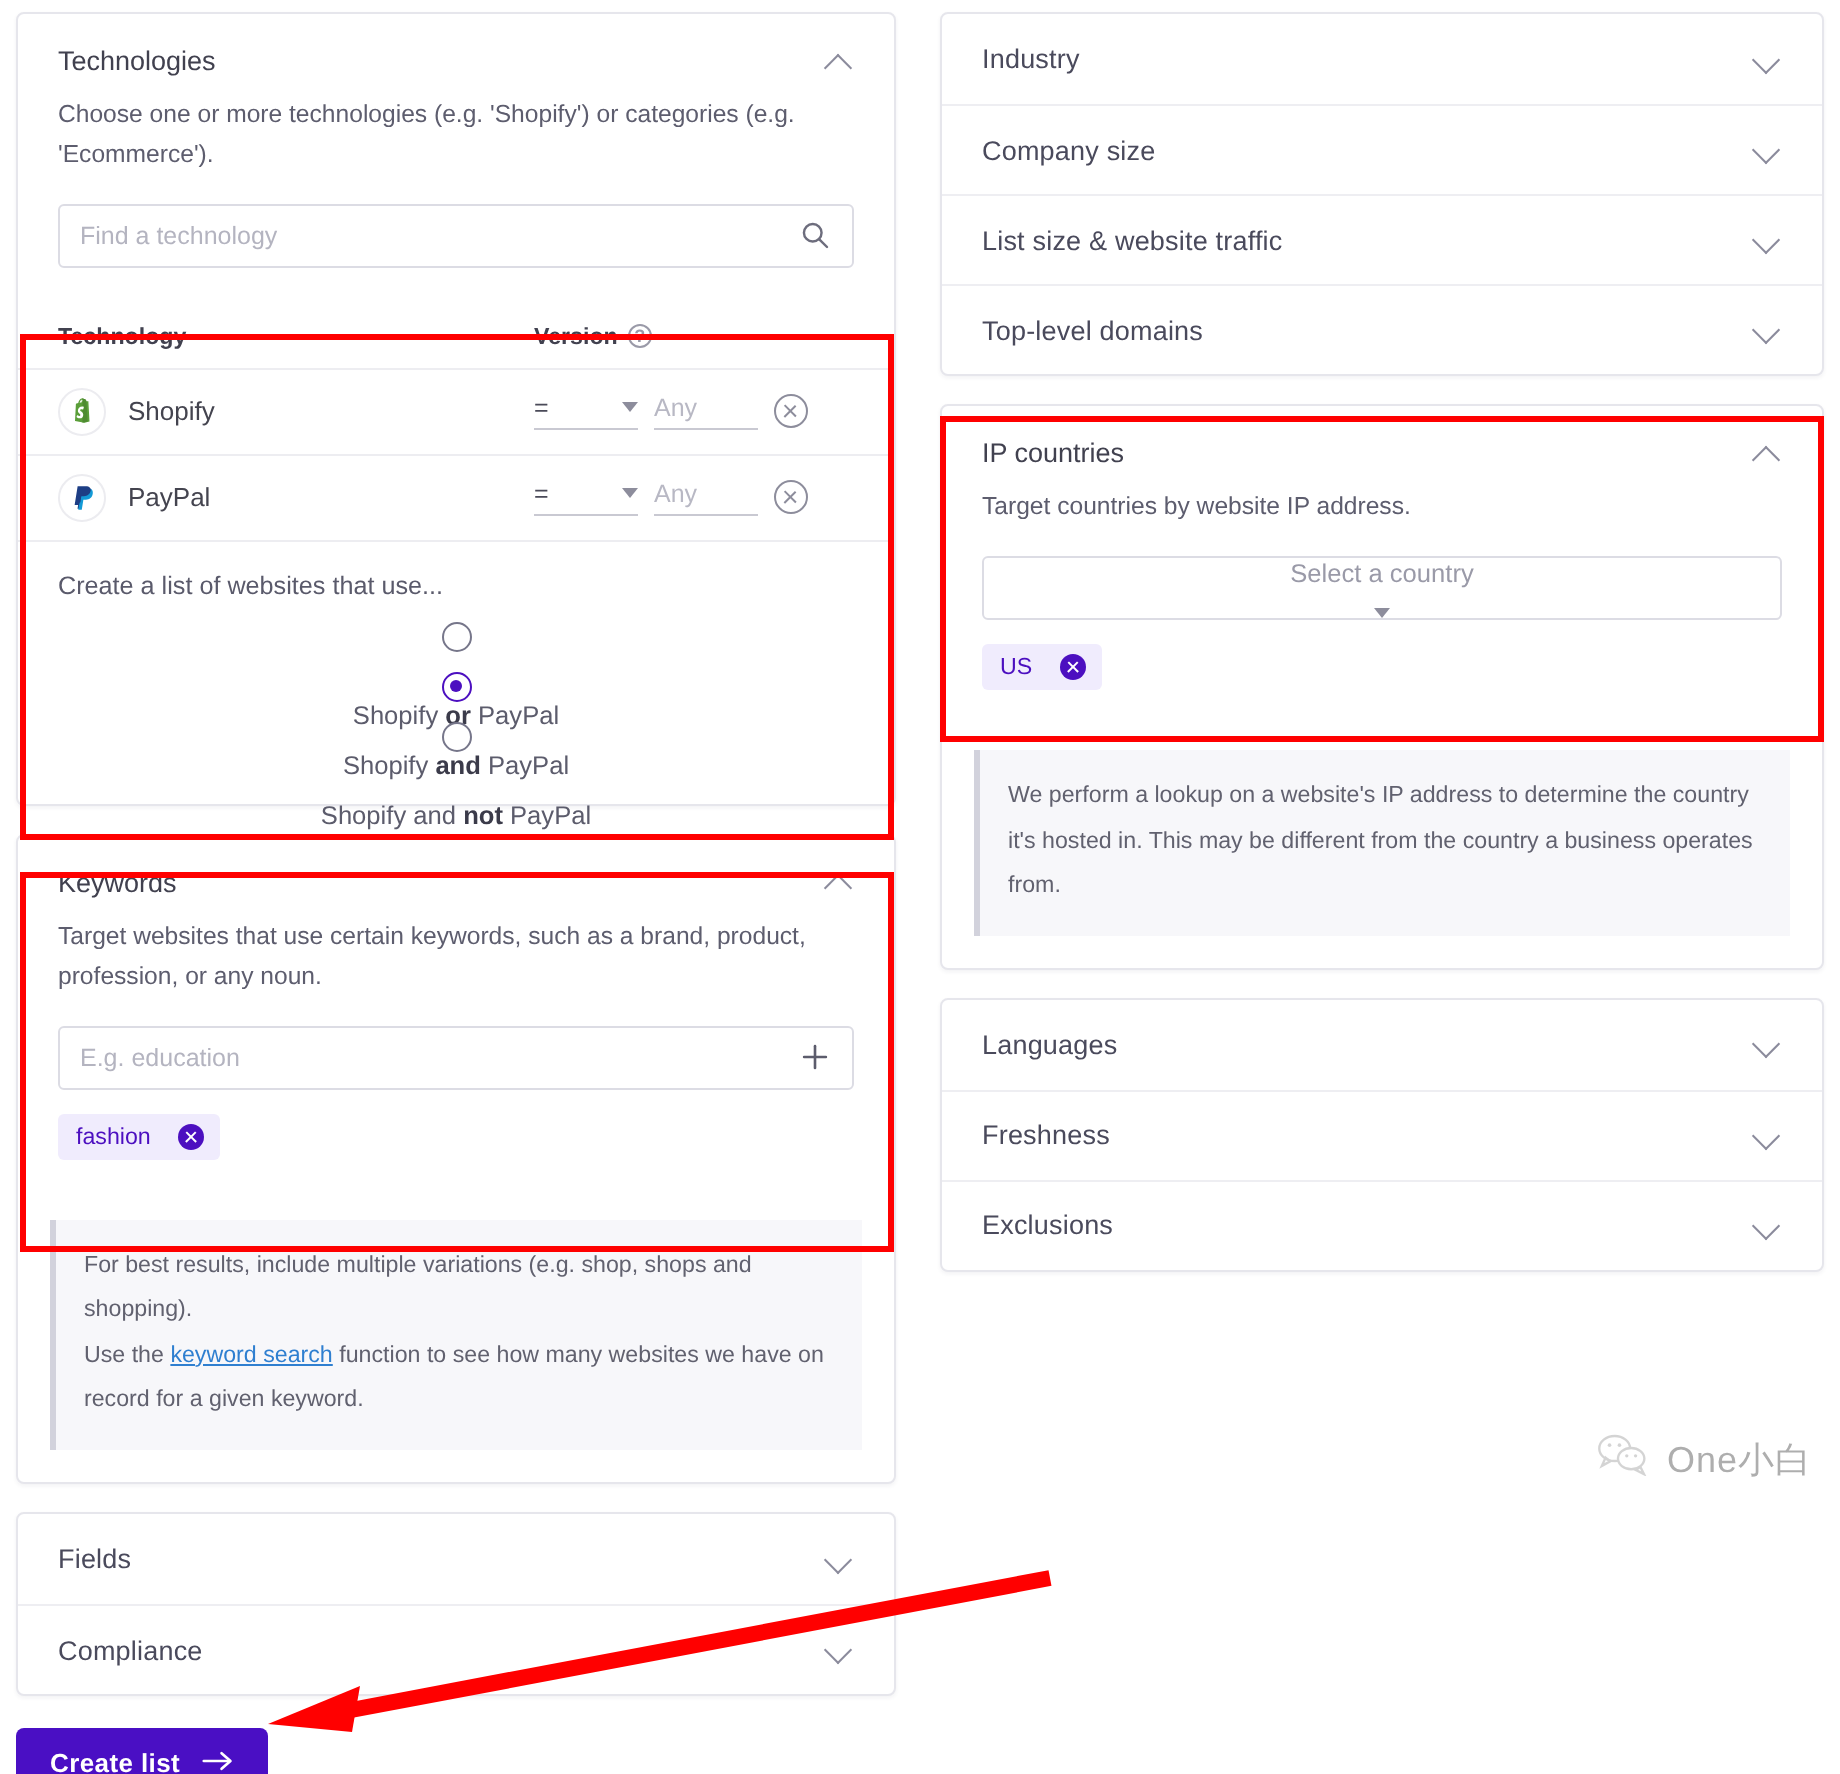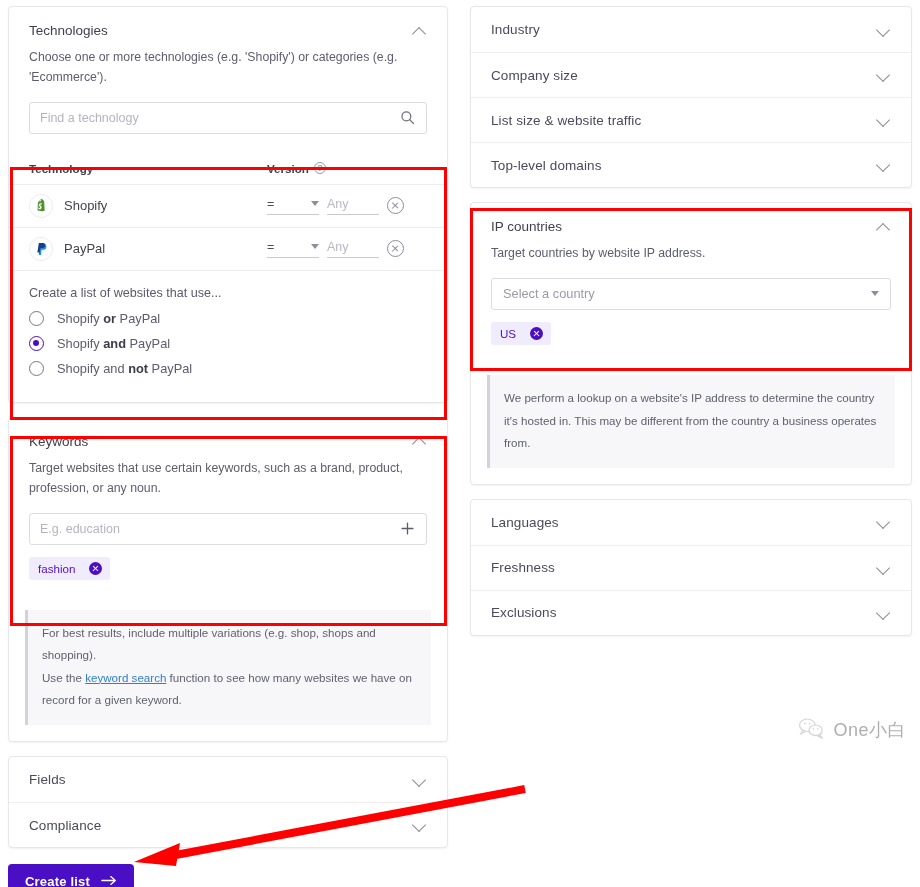--- a/index.html
+++ b/index.html
@@ -210,24 +210,25 @@
 
   
   .radio-intro {
     font-size: 12.6px;
     color: #5a5a6b;
     padding: 15px 20px 11px 20px;
   }
   .radio-list { padding: 0 20px 16px 20px; }
   .radio-item {
     display: flex;
-    align-items: flex-start;
-    gap: 13px;
+    align-items: center;
+    gap: 24px;
     height: 25px;
     cursor: pointer;
+    flex-direction: column;
   }
   .radio-mark {
     width: 15px; height: 15px;
     border-radius: 50%;
     border: 1.5px solid #76768a;
     flex: 0 0 15px;
     position: relative;
     background: #fff;
   }
   .radio-item.sel .radio-mark { border-color: #4c0fc0; }
@@ -293,20 +294,21 @@
   
   .sel-box {
     height: 32px;
     border: 1px solid #dcdce4;
     border-radius: 3px;
     display: flex;
     align-items: center;
     justify-content: space-between;
     padding: 0 11px;
     cursor: pointer;
+    flex-direction: column;
   }
   .sel-box .ph { font-size: 12.8px; color: #9a9aa8; }
 
   
   .submit-wrap { margin-top: 16px; }
   .btn-primary {
     background: #4a0fc4;
     color: #ffffff;
     border: none;
     border-radius: 4px;

